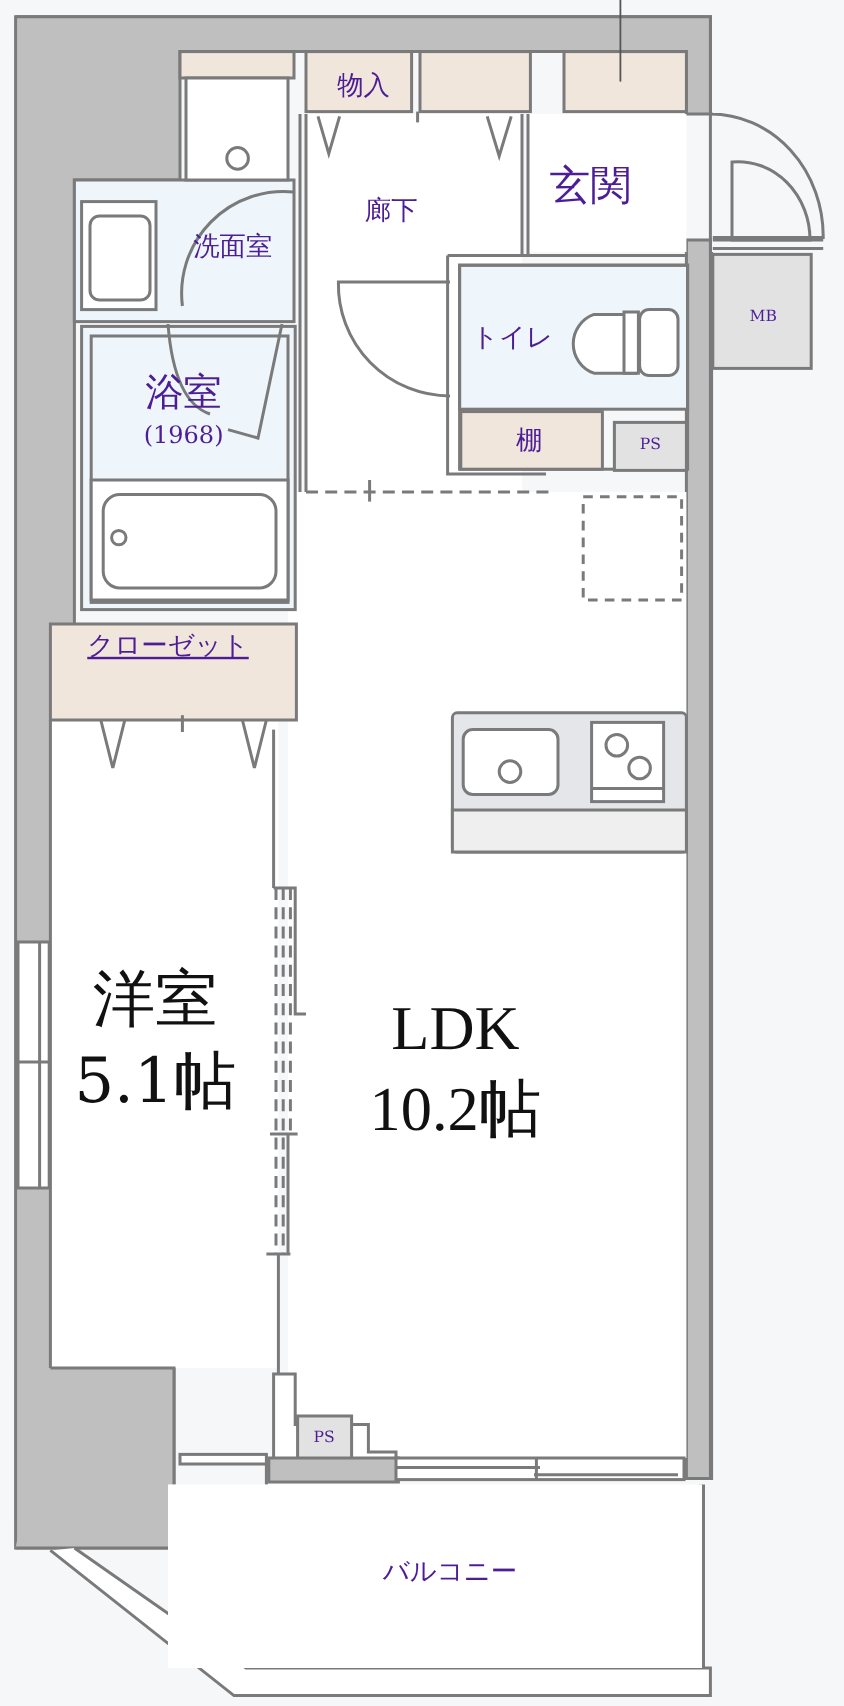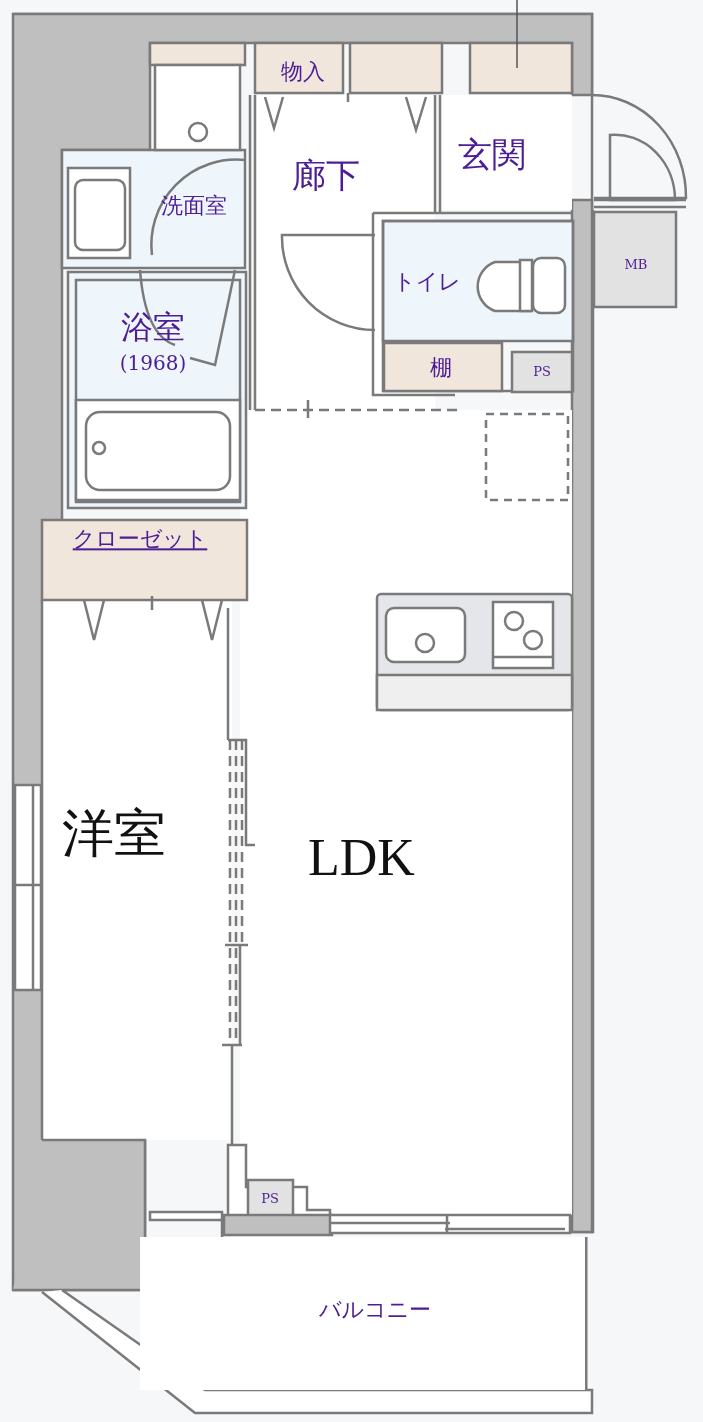--- a/index.html
+++ b/index.html
@@ -119,31 +119,33 @@
     <circle cx="425" cy="643" r="9"></circle>
     <rect x="493" y="602" width="60" height="66" fill="#ffffff"></rect>
     <circle cx="514" cy="621" r="9"></circle>
     <circle cx="533" cy="640" r="9"></circle>
     <line x1="493" y1="657" x2="553" y2="657"></line>
   </g>
 </svg>
 
 <div class="lbl sm" style="left:303px;top:72px;">物入</div>
 <div class="lbl sm" style="left:194px;top:206px;">洗面室</div>
-<div class="lbl sm" style="left:326px;top:176px;font-size:34px;">廊下</div>
+<div class="lbl sm" style="left:326px;top:176px;font-size:22px;">廊下</div>
 <div class="lbl sm" style="left:492px;top:155px;font-size:34px;">玄関</div>
 <div class="lbl sm" style="left:427px;top:282px;">トイレ</div>
 <div class="lbl xs" style="left:636px;top:265px;">MB</div>
 <div class="lbl sm" style="left:441px;top:368px;">棚</div>
 <div class="lbl xs" style="left:542px;top:372px;">PS</div>
 <div class="lbl" style="left:153px;top:327px;font-size:32px;">浴室</div>
 <div class="lbl bath-sub" style="left:153px;top:363px;">(1968)</div>
 <div class="lbl sm" style="left:140px;top:539px;text-decoration:underline;">クローゼット</div>
 
 <div class="lbl big" style="left:62px;top:800px;">
   <div>洋室</div>
+  <div>5.1帖</div>
 </div>
 <div class="lbl big big-ldk" style="left:308px;top:824px;">
   <div>LDK</div>
+  <div>10.2帖</div>
 </div>
 
 <div class="lbl xs" style="left:270px;top:1199px;">PS</div>
 <div class="lbl sm" style="left:375px;top:1310px;">バルコニー</div>
 
 </body></html>

